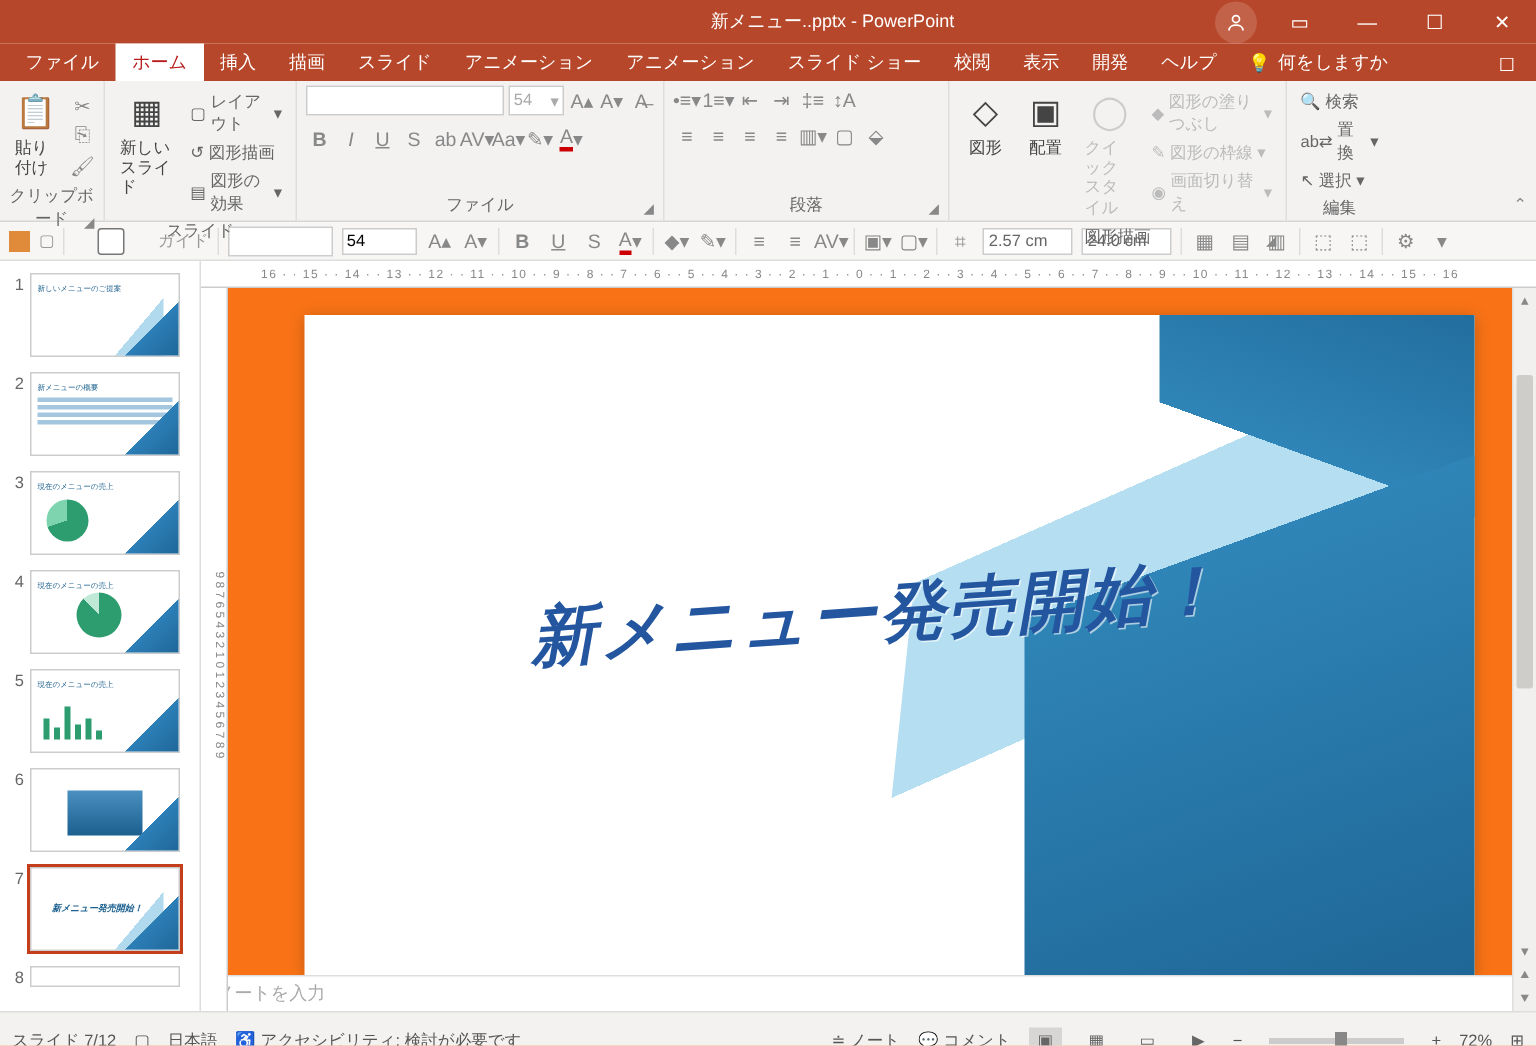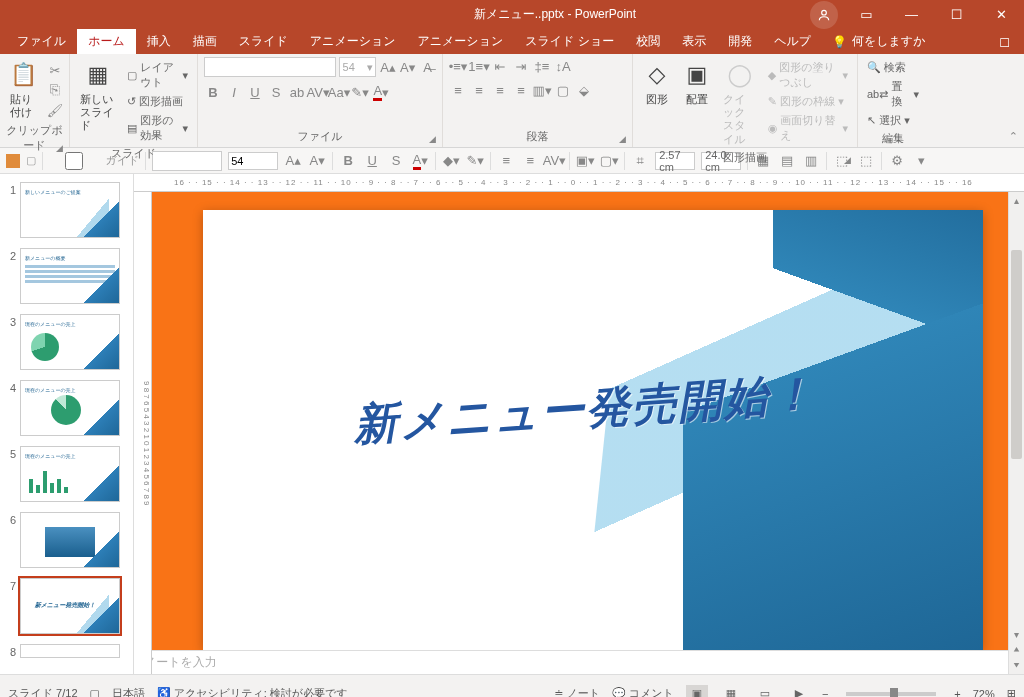--- a/index.html
+++ b/index.html
@@ -35,21 +35,21 @@
 .fontbox { width:140px; }
 .sizebox { width:40px; justify-content:space-between; }
 .iconrow { display:flex; gap:3px; align-items:center; }
 .ico-s { width:18px; height:18px; display:flex; align-items:center; justify-content:center; font-size:13px; color:#888; }
 .collapse { position:absolute; right:6px; bottom:4px; font-size:11px; color:#888; }
 
 
 .qat2 { height:26px; background:#f7f6f5; border-bottom:1px solid #ddd; display:flex; align-items:center; padding:0 6px; gap:6px; font-size:11px; color:#999; }
 .qat2 .sep { width:1px; height:18px; background:#ddd; }
 .qat2 input { width:50px; height:18px; border:1px solid #ccc; font-size:11px; padding:0 2px; background:#fff; }
-.qat2 .dimbox { width:40px; height:18px; border:1px solid #ccc; font-size:11px; padding:0 3px; display:flex; align-items:center; background:#fff; color:#666; }
+.qat2 .dimbox { width:60px; height:18px; border:1px solid #ccc; font-size:11px; padding:0 3px; display:flex; align-items:center; background:#fff; color:#666; }
 
 
 .work { display:flex; height:calc(697px - 29px - 25px - 94px - 26px - 23px); }
 .thumbs { width:134px; background:#fff; border-right:1px solid #ddd; overflow-y:auto; padding:6px 0; }
 .thumb { display:flex; align-items:flex-start; padding:2px 6px 8px; gap:4px; }
 .thumb .num { width:10px; font-size:11px; color:#666; text-align:right; padding-top:2px; }
 .thumb .mini { width:100px; height:56px; border:1px solid #ccc; background:#fff; position:relative; overflow:hidden; font-size:6px; }
 .thumb.sel .mini { outline:2px solid #C43E1C; }
 .mini .bluetri { position:absolute; right:-6px; bottom:-6px; width:46px; height:46px; background:linear-gradient(135deg, transparent 48%, #2d7fb8 48%, #1a5f8e 100%); }
 .mini .bluetri2 { position:absolute; right:10px; bottom:-8px; width:36px; height:50px; background:linear-gradient(130deg, transparent 50%, rgba(100,180,220,0.5) 50%); }

